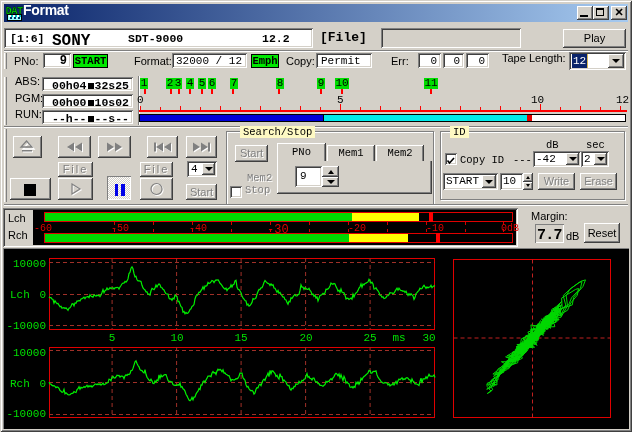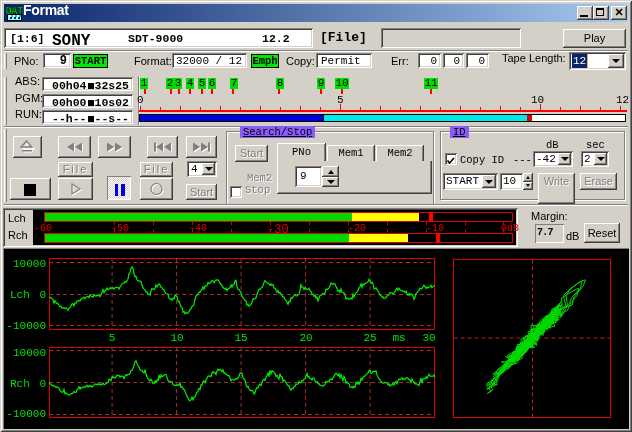--- a/index.html
+++ b/index.html
@@ -22,21 +22,21 @@
 .btn.dis { color:#808080; text-shadow:1px 1px 0 #fff; }
 .pressed { box-shadow: inset 1px 1px 0 #808080, inset -1px -1px 0 #fff;
   background-image: repeating-conic-gradient(#fff 0 25%, #d4d0c8 0 50%); background-size:2px 2px; }
 .groove { position:absolute; height:2px; border-top:1px solid #808080; border-bottom:1px solid #fff; }
 .vgroove { position:absolute; width:2px; border-left:1px solid #808080; border-right:1px solid #fff; }
 .lab { position:absolute; font-size:11px; color:#000; white-space:pre; }
 .mono { font-family:"Liberation Mono",monospace; }
 .badge { position:absolute; background:#00e800; border:1px solid #000; color:#000;
   font-weight:bold; font-size:10.5px; font-family:"Liberation Mono",monospace; text-align:center; }
 .group { position:absolute; border:1px solid #808080; box-shadow:inset 1px 1px 0 #fff, 1px 1px 0 #fff; }
-.gtitle { position:absolute; top:-6px; background:#8b5cf6; font:10.5px "Liberation Mono",monospace; padding:0 3px; white-space:pre;text-decoration:underline; }
+.gtitle { position:absolute; top:-6px; background:#fef9c3; font:10.5px "Liberation Mono",monospace; padding:0 3px; white-space:pre; }
 .combo { position:absolute; background:#fff;
   box-shadow: inset 1px 1px 0 #808080, inset -1px -1px 0 #fff, inset 2px 2px 0 #404040, inset -2px -2px 0 #d4d0c8; }
 .cbtn { position:absolute; right:2px; top:2px; bottom:2px; width:14px; background:#d4d0c8;
   box-shadow: inset -1px -1px 0 #404040, inset 1px 1px 0 #fff, inset -2px -2px 0 #808080, inset 2px 2px 0 #d4d0c8; }
 .arrowdn { position:absolute; left:50%; top:50%; margin-left:-4px; margin-top:-2px;
   border-left:4px solid transparent; border-right:4px solid transparent; border-top:4px solid #000; width:0; height:0; }
 .arrowup { position:absolute; left:50%; top:50%; margin-left:-3px; margin-top:-3px;
   border-left:3px solid transparent; border-right:3px solid transparent; border-bottom:4px solid #000; width:0; height:0; }
 .spin { position:absolute; background:#d4d0c8;
   box-shadow: inset -1px -1px 0 #404040, inset 1px 1px 0 #fff, inset -2px -2px 0 #808080, inset 2px 2px 0 #d4d0c8; }
@@ -290,21 +290,21 @@
 </div>
 <div class="lab mono" style="left:546px;top:139px;font-size:10.5px">dB</div>
 <div class="lab mono" style="left:586px;top:139px;font-size:10.5px">sec</div>
 <div class="check" style="left:445px;top:153px">
  <svg width="12" height="12">
       <polyline points="2.5,5.5 4.5,8 9,3" fill="none" stroke="#000" stroke-width="1.6"></polyline>
     </svg>
 </div>
 <div class="lab mono" style="left:460px;top:154px;font-size:10.5px">Copy ID</div>
 <div class="lab mono" style="left:513px;top:154px;font-size:10.5px">---</div>
-<div class="combo" style="left:533px;top:151px;width:40px;height:16px">
+<div class="combo" style="left:533px;top:151px;width:48px;height:16px">
   <div class="lab mono" style="left:3px;top:2px;font-size:11px">-42</div>
   <div class="cbtn" style="width:13px">
       <div class="arrowdn"></div>
     </div>
 </div>
 <div class="combo" style="left:581px;top:151px;width:28px;height:16px">
   <div class="lab mono" style="left:3px;top:2px;font-size:11px">2</div>
   <div class="cbtn" style="width:13px">
       <div class="arrowdn"></div>
     </div>
@@ -316,21 +316,21 @@
     </div>
 </div>
 <div class="sunken abs" style="left:500px;top:173px;width:23px;height:17px"></div>
 <div class="lab mono" style="left:503px;top:175px;font-size:11px">10</div>
 <div class="spin" style="left:523px;top:173px;width:10px;height:9px">
     <div class="arrowup" style="margin-top:-2px;margin-left:-2px;border-left-width:2px;border-right-width:2px;border-bottom-width:3px"></div>
   </div>
 <div class="spin" style="left:523px;top:182px;width:10px;height:8px">
     <div class="arrowdn" style="margin-top:-2px;margin-left:-2px;border-left-width:2px;border-right-width:2px;border-top-width:3px"></div>
   </div>
-<div class="btn dis" style="left:538px;top:173px;width:37px;height:31px;line-height:17px">Write</div>
+<div class="btn dis" style="left:538px;top:173px;width:37px;height:17px;line-height:17px">Write</div>
 <div class="btn dis" style="left:580px;top:173px;width:37px;height:17px;line-height:17px">Erase</div>
 
 <div class="groove" style="left:4px;top:204px;width:624px"></div>
 <div class="sunkeng abs" style="left:3px;top:208px;width:515px;height:39px;background:#d4d0c8"></div>
 <div class="abs" style="left:5px;top:210px;width:511px;height:35px;background:#000"></div>
 <div class="abs" style="left:5px;top:210px;width:28px;height:35px;background:#d4d0c8"></div>
 <div class="lab" style="left:8px;top:212px">Lch</div>
 <div class="lab" style="left:8px;top:229px">Rch</div>
 <div class="abs" style="left:33px;top:210px;width:483px;height:35px;background:#000;font-family:'Liberation Mono',monospace">
   <div class="abs" style="left:11px;top:2px;right:3px;height:10px;border:1px solid #e00000"></div>
@@ -366,21 +366,21 @@
   <div class="abs" style="left:1px;top:13px;color:#e00000;font-size:10px">-60</div>
   <div class="abs" style="left:78px;top:13px;color:#e00000;font-size:10px">-50</div>
   <div class="abs" style="left:156px;top:13px;color:#e00000;font-size:10px">-40</div>
   <div class="abs" style="left:234px;top:13px;color:#e00000;font-size:12px">-30</div>
   <div class="abs" style="left:315px;top:13px;color:#e00000;font-size:10px">-20</div>
   <div class="abs" style="left:393px;top:13px;color:#e00000;font-size:10px">-10</div>
   <div class="abs" style="left:468px;top:13px;color:#e00000;font-size:10px">0dB</div>
 </div>
 <div class="lab" style="left:531px;top:210px">Margin:</div>
 <div class="abs" style="left:535px;top:224px;width:29px;height:19px;background:#d4d0c8;box-shadow:inset 1px 1px 0 #808080, inset -1px -1px 0 #fff"></div>
-<div class="lab mono" style="left:537px;top:227px;font-weight:bold;font-size:10px;letter-spacing:-0.8px">7.7</div>
+<div class="lab mono" style="left:537px;top:227px;font-weight:bold;font-size:15px;letter-spacing:-0.8px">7.7</div>
 <div class="lab" style="left:566px;top:230px">dB</div>
 <div class="btn" style="left:584px;top:223px;width:36px;height:20px;line-height:20px">Reset</div>
 
 <svg class="abs" style="left:3px;top:248px" width="626" height="181" viewBox="0 0 626 181">
   <rect x="0" y="0" width="626" height="181" fill="#000"></rect>
   <rect x="0" y="0" width="626" height="1" fill="#808080"></rect>
   <rect x="0" y="0" width="1" height="181" fill="#808080"></rect>
   <g font-family="Liberation Mono,monospace" font-size="11" fill="#00e000">
     <text x="43" y="270" text-anchor="end" transform="translate(-3,-248)"> </text>
   </g>

